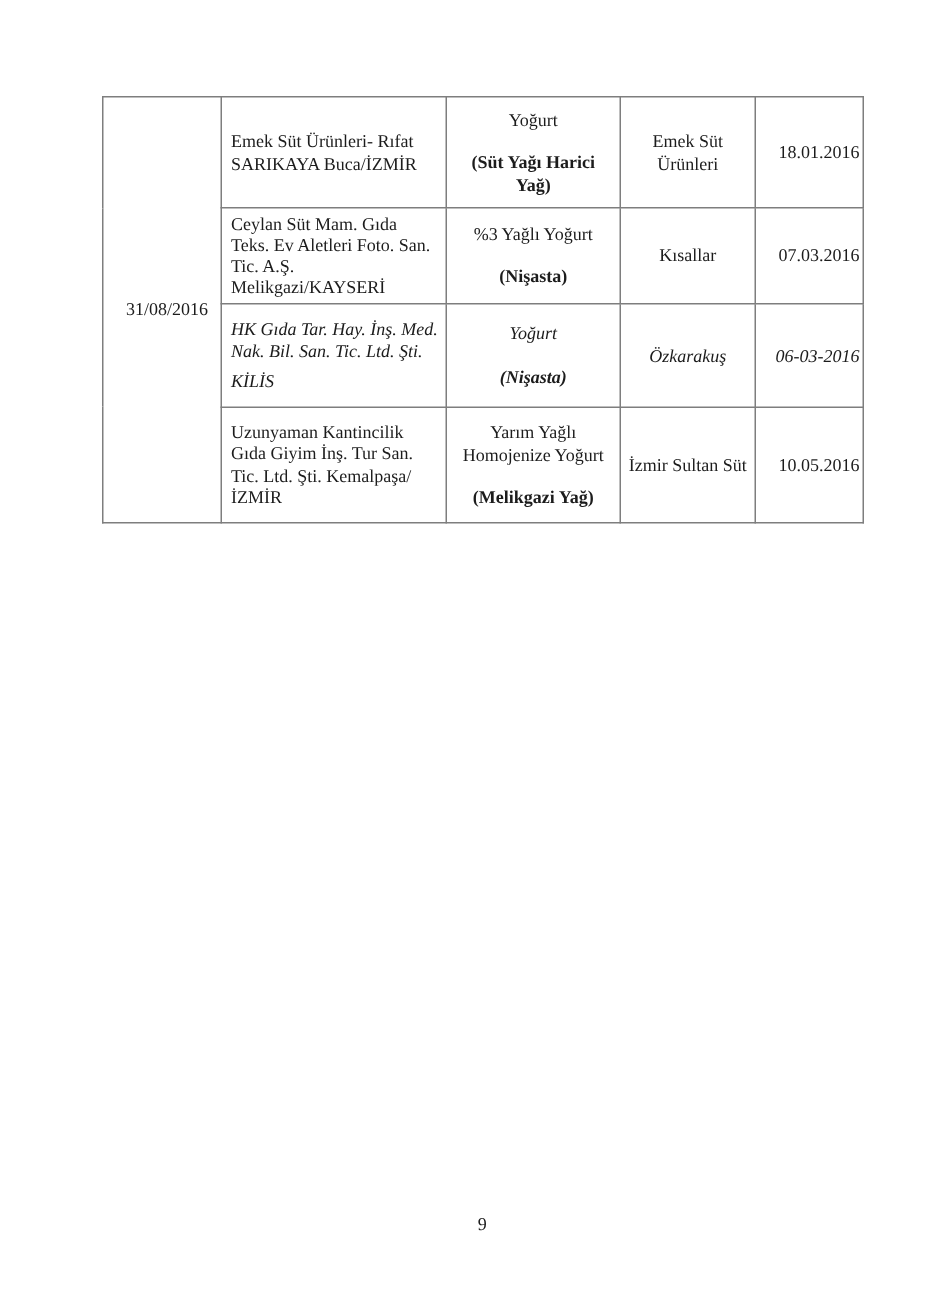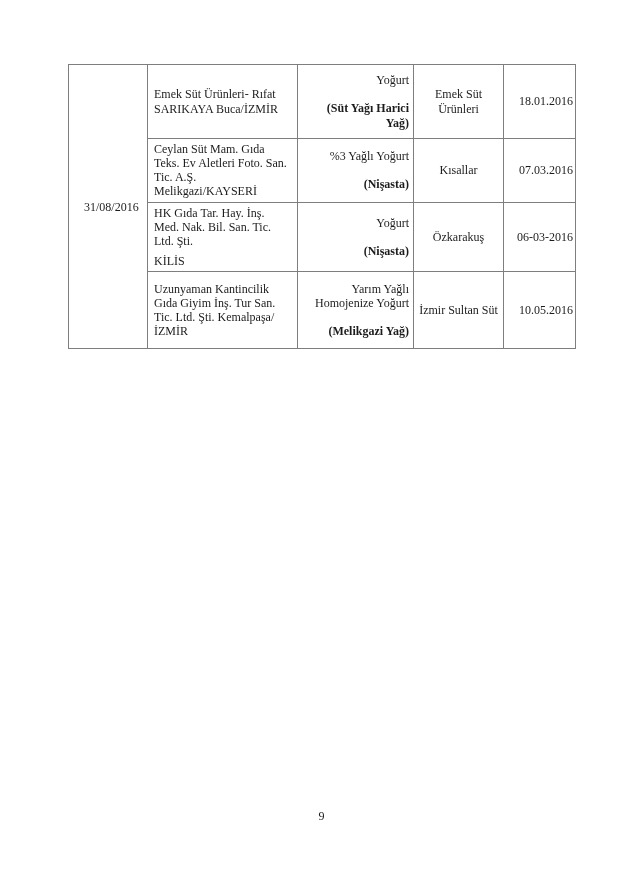--- a/index.html
+++ b/index.html
@@ -32,21 +32,21 @@
   td.date-cell {
     text-align: center;
     padding: 15px;
   }
   td.company-cell {
     text-align: left;
     padding: 3px 5px 3px 6px;
     margin-left: 38px;
   }
   td.product-cell {
-    text-align: right;
+    text-align: center;
     padding: 3px 4px;
   }
   td.brand-cell {
     text-align: center;
     padding: 14px 3px;
   }
   td.regdate-cell {
     text-align: right;
     padding: 2px 2px;
   }
@@ -59,21 +59,21 @@
   }
   .page-number {
     position: absolute;
     left: 68px; top: 809px;
     width: 507px;
     text-align: center;
     font-size: 12px;
   }
   tr.row-1 { height: 74px; }
   tr.row-2 { height: 59px; }
-  tr.row-3 { height: 69px; }
+  tr.row-3 { height: 69px; font-style: italic; }
   tr.row-4 { height: 77px; }
 </style>
 </head>
 <body>
 
 <div class="page">
 
   <table class="report-table">
     <colgroup>
       <col style="width:79px">

